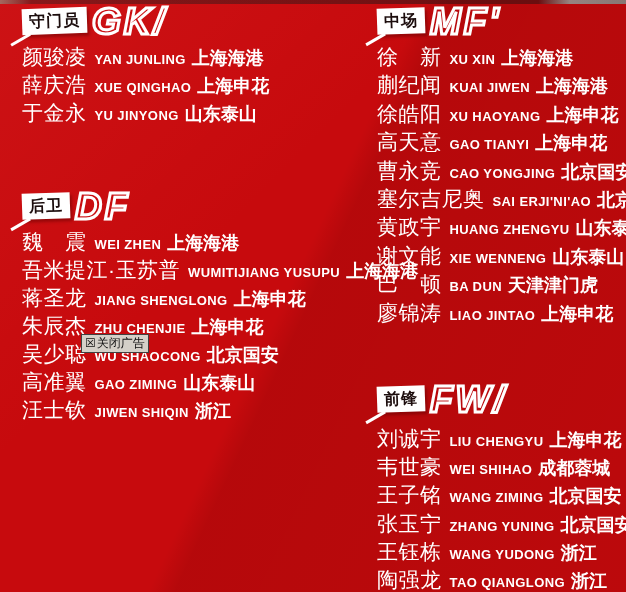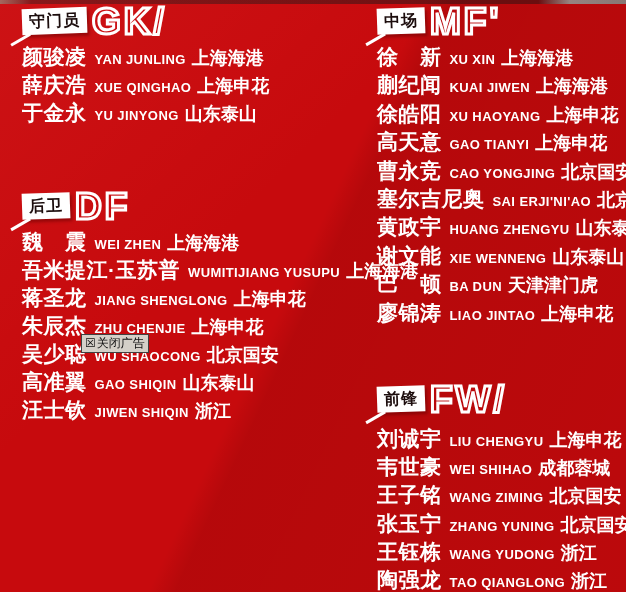--- a/index.html
+++ b/index.html
@@ -42,33 +42,33 @@
     transform:rotate(-2deg);
     box-shadow:2px 3px 3px rgba(90,0,0,.45);
   }
   .badge::after{ 
     content:""; position:absolute; left:-13px; bottom:-6px;
     width:22px; height:3px; background:#fff; transform:rotate(-28deg);
   }
   .big-letters{
     display:inline-block; vertical-align:top;
     margin-left:5px; margin-top:-4px;
-    font-size:37px; line-height:36px; font-weight:900; 
+    font-size:37px; line-height:36px; font-weight:900; font-style:italic;
     letter-spacing:3px;
     color:rgba(199,10,13,.15);
     -webkit-text-stroke:3px #ffffff;
   }
 
   ul.players{ list-style:none; }
   .players li{ height:28px; line-height:28px; white-space:nowrap; }
   #sec-mf .players li{ height:28.4px; line-height:28.4px; }
   #sec-fw .players li{ height:28.2px; line-height:25px; }
   #sec-fw .players{ padding-top:5px; }
 
-  .nm{ font-size:21px; font-weight:700; letter-spacing:.5px; margin-right:8px; }
+  .nm{ font-size:21px; font-weight:400; letter-spacing:.5px; margin-right:8px; }
   .py{ font-size:13px; font-weight:700; letter-spacing:.4px; margin-right:6px; }
   .club{ font-size:18px; font-weight:700; }
 
   
   #close-ad{
     position:absolute; left:81px; top:334px; z-index:5;
     display:inline-flex; align-items:center; gap:1px;
     background:#d4d0c8; border:1px solid #404040;
     color:#101010; font-size:12px; line-height:17px;
     padding:0 3px; cursor:pointer;
@@ -98,21 +98,21 @@
   <section id="sec-df">
     <div class="sec-header">
       <span class="badge">后卫</span><span class="big-letters">DF</span>
     </div>
     <ul class="players">
       <li><span class="nm">魏　震</span><span class="py">WEI ZHEN</span><span class="club">上海海港</span></li>
       <li><span class="nm">吾米提江·玉苏普</span><span class="py">WUMITIJIANG YUSUPU</span><span class="club">上海海港</span></li>
       <li><span class="nm">蒋圣龙</span><span class="py">JIANG SHENGLONG</span><span class="club">上海申花</span></li>
       <li><span class="nm">朱辰杰</span><span class="py">ZHU CHENJIE</span><span class="club">上海申花</span></li>
       <li><span class="nm">吴少聪</span><span class="py">WU SHAOCONG</span><span class="club">北京国安</span></li>
-      <li><span class="nm">高准翼</span><span class="py">GAO SHIQIN</span><span class="club">山东泰山</span></li>
+      <li><span class="nm">高准翼</span><span class="py">GAO ZIMING</span><span class="club">山东泰山</span></li>
       <li><span class="nm">汪士钦</span><span class="py">JIWEN SHIQIN</span><span class="club">浙江</span></li>
     </ul>
   </section>
 
   <section id="sec-mf">
     <div class="sec-header">
       <span class="badge">中场</span><span class="big-letters">MF'</span>
     </div>
     <ul class="players">
       <li><span class="nm">徐　新</span><span class="py">XU XIN</span><span class="club">上海海港</span></li>

